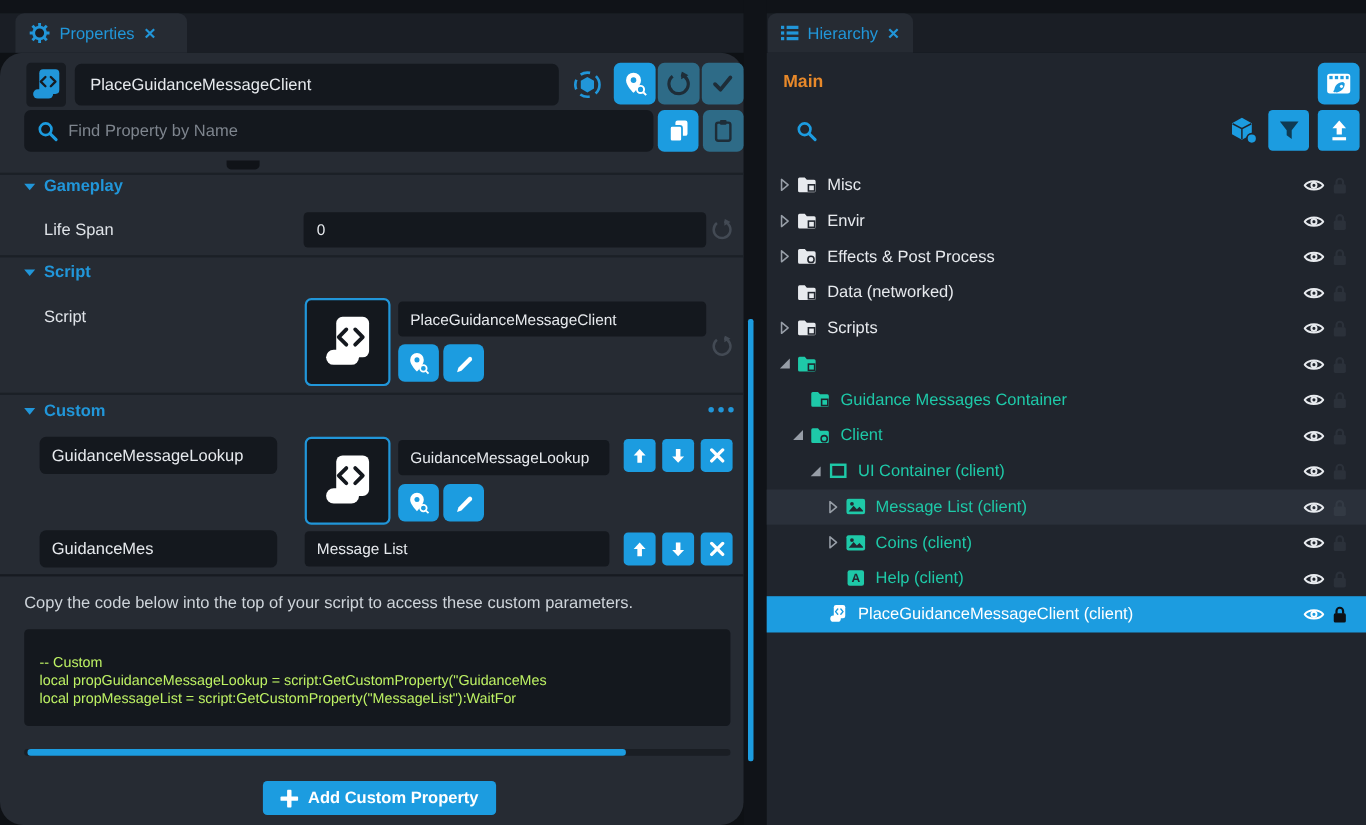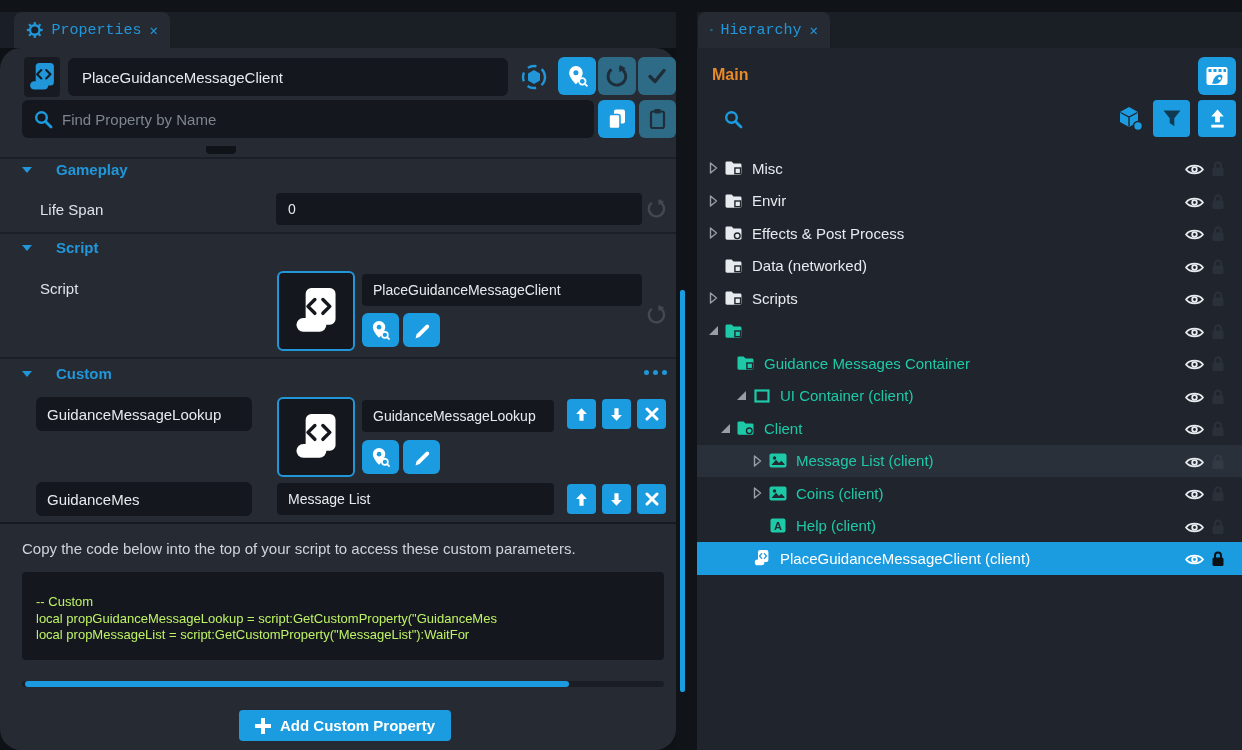--- a/index.html
+++ b/index.html
@@ -9,35 +9,35 @@
     font-family:"Liberation Sans", sans-serif; color:#e7eaee;
   }
   .topstrip { position:absolute; left:0; top:0; width:1242px; height:12px; background:#101318; }
   .gutter { position:absolute; left:676px; top:0; width:21px; height:750px; background:#101318; }
 
   
   .panel-tabbar { position:absolute; top:12px; height:36px; background:#1a1e25; }
   .tab {
     position:absolute; top:0; height:36px; background:#262b33;
     border-radius:8px 8px 0 0; display:flex; align-items:center; gap:8px;
-    padding:0 12px; color:#2196d9; font-size:15px;font-family:Liberation Mono, monospace;
+    padding:0 12px; color:#2196d9; font-size:15px;
   }
   .tab .tab-close { color:#2196d9; font-size:14px; font-weight:bold; cursor:pointer; }
   .panel-body { position:absolute; }
   .inputbox {
     background:#14181e; border:none; border-radius:6px; color:#e7eaee;
     font-size:15px; font-family:"Liberation Sans",sans-serif; outline:none;
   }
   input::placeholder { color:#7e858e; }
   .btn { position:absolute; border-radius:6px; display:flex; align-items:center; justify-content:center; cursor:pointer; }
   .btn-blue { background:#1c9ce0; }
   .btn-teal { background:#2e6b87; }
   .sep { position:absolute; left:0; right:0; height:2px; background:#1b2026; }
   .sec-triangle { width:0; height:0; border-left:5px solid transparent; border-right:5px solid transparent; border-top:6px solid #2196d9; display:inline-block; }
-  .sec-title { color:#2196d9; font-size:15px; font-weight:bold;margin-left:16px; }
+  .sec-title { color:#2196d9; font-size:15px; font-weight:bold; }
   .field-label { color:#dfe3e8; font-size:15px; }
   .readbox { position:absolute; background:#14181e; border-radius:4px; color:#e7eaee; font-size:14px; display:flex; align-items:center; padding:0 11px; white-space:nowrap; overflow:hidden; }
   .asset-box { position:absolute; width:78px; height:80px; background:#14181e; border:2px solid #2196d9; border-radius:6px; display:flex; align-items:center; justify-content:center; }
   .mini-btn { position:absolute; width:29px; height:30px; border-radius:4px; background:#1c9ce0; display:flex; align-items:center; justify-content:center; cursor:pointer; }
   .tool-btn { position:absolute; width:37px; height:34px; border-radius:6px; background:#1c9ce0; display:flex; align-items:center; justify-content:center; cursor:pointer; }
 
   
   .tabbar-left { left:0; width:676px; }
   .tab-props { left:14px; width:156px; }
   .left-body { left:0; top:48px; width:676px; height:702px; background:#262b33;border-radius:21px; }
@@ -482,55 +482,55 @@
       <span class="row-eye"><svg width="19" height="13" viewBox="0 0 18 12">
             <path d="M1 6 C4.5 1.2 13.5 1.2 17 6 C13.5 10.8 4.5 10.8 1 6 Z" fill="none" stroke="#e7eaee" stroke-width="1.7"></path>
             <circle cx="9" cy="6" r="2.2" fill="none" stroke="#e7eaee" stroke-width="1.7"></circle>
           </svg></span>
       <span class="row-lock"><svg width="14" height="17" viewBox="0 0 14 17">
             <path d="M4 8 V5.5 a3 3 0 0 1 6 0 V8" fill="none" stroke="currentColor" stroke-width="2"></path>
             <rect x="1.5" y="7.5" width="11" height="8.5" rx="1.5" fill="currentColor"></rect>
           </svg></span>
     </div>
 
-    <div class="trow lvl2 c-teal">
+    <div class="trow lvl1 c-teal">
       <span class="arrow-slot">
           <svg width="11" height="11" viewBox="0 0 11 11">
             <polygon points="10,1 10,10 1,10" fill="#979ea7"></polygon>
           </svg>
         </span>
       <span class="t-icon">
+          <svg width="19" height="16" viewBox="0 0 20 17">
+            <path d="M1.5 3 a1.5 1.5 0 0 1 1.5-1.5 h5 l2 2.2 h7 a1.5 1.5 0 0 1 1.5 1.5 v9 a1.5 1.5 0 0 1-1.5 1.5 h-14 a1.5 1.5 0 0 1-1.5-1.5 z" fill="currentColor"></path>
+            <circle cx="14" cy="11.5" r="3" fill="currentColor" stroke="#20252d" stroke-width="1.5"></circle>
+          </svg>
+        </span>
+      <span class="t-label">Client</span>
+      <span class="row-eye"><svg width="19" height="13" viewBox="0 0 18 12">
+            <path d="M1 6 C4.5 1.2 13.5 1.2 17 6 C13.5 10.8 4.5 10.8 1 6 Z" fill="none" stroke="#e7eaee" stroke-width="1.7"></path>
+            <circle cx="9" cy="6" r="2.2" fill="none" stroke="#e7eaee" stroke-width="1.7"></circle>
+          </svg></span>
+      <span class="row-lock"><svg width="14" height="17" viewBox="0 0 14 17">
+            <path d="M4 8 V5.5 a3 3 0 0 1 6 0 V8" fill="none" stroke="currentColor" stroke-width="2"></path>
+            <rect x="1.5" y="7.5" width="11" height="8.5" rx="1.5" fill="currentColor"></rect>
+          </svg></span>
+    </div>
+
+    <div class="trow lvl2 c-teal">
+      <span class="arrow-slot">
+          <svg width="11" height="11" viewBox="0 0 11 11">
+            <polygon points="10,1 10,10 1,10" fill="#979ea7"></polygon>
+          </svg>
+        </span>
+      <span class="t-icon">
           <svg width="16" height="14" viewBox="0 0 16 14">
             <rect x="1.5" y="1.5" width="13" height="11" fill="none" stroke="currentColor" stroke-width="2.2"></rect>
           </svg>
         </span>
       <span class="t-label">UI Container (client)</span>
-      <span class="row-eye"><svg width="19" height="13" viewBox="0 0 18 12">
-            <path d="M1 6 C4.5 1.2 13.5 1.2 17 6 C13.5 10.8 4.5 10.8 1 6 Z" fill="none" stroke="#e7eaee" stroke-width="1.7"></path>
-            <circle cx="9" cy="6" r="2.2" fill="none" stroke="#e7eaee" stroke-width="1.7"></circle>
-          </svg></span>
-      <span class="row-lock"><svg width="14" height="17" viewBox="0 0 14 17">
-            <path d="M4 8 V5.5 a3 3 0 0 1 6 0 V8" fill="none" stroke="currentColor" stroke-width="2"></path>
-            <rect x="1.5" y="7.5" width="11" height="8.5" rx="1.5" fill="currentColor"></rect>
-          </svg></span>
-    </div>
-
-    <div class="trow lvl1 c-teal">
-      <span class="arrow-slot">
-          <svg width="11" height="11" viewBox="0 0 11 11">
-            <polygon points="10,1 10,10 1,10" fill="#979ea7"></polygon>
-          </svg>
-        </span>
-      <span class="t-icon">
-          <svg width="19" height="16" viewBox="0 0 20 17">
-            <path d="M1.5 3 a1.5 1.5 0 0 1 1.5-1.5 h5 l2 2.2 h7 a1.5 1.5 0 0 1 1.5 1.5 v9 a1.5 1.5 0 0 1-1.5 1.5 h-14 a1.5 1.5 0 0 1-1.5-1.5 z" fill="currentColor"></path>
-            <circle cx="14" cy="11.5" r="3" fill="currentColor" stroke="#20252d" stroke-width="1.5"></circle>
-          </svg>
-        </span>
-      <span class="t-label">Client</span>
       <span class="row-eye"><svg width="19" height="13" viewBox="0 0 18 12">
             <path d="M1 6 C4.5 1.2 13.5 1.2 17 6 C13.5 10.8 4.5 10.8 1 6 Z" fill="none" stroke="#e7eaee" stroke-width="1.7"></path>
             <circle cx="9" cy="6" r="2.2" fill="none" stroke="#e7eaee" stroke-width="1.7"></circle>
           </svg></span>
       <span class="row-lock"><svg width="14" height="17" viewBox="0 0 14 17">
             <path d="M4 8 V5.5 a3 3 0 0 1 6 0 V8" fill="none" stroke="currentColor" stroke-width="2"></path>
             <rect x="1.5" y="7.5" width="11" height="8.5" rx="1.5" fill="currentColor"></rect>
           </svg></span>
     </div>
 

